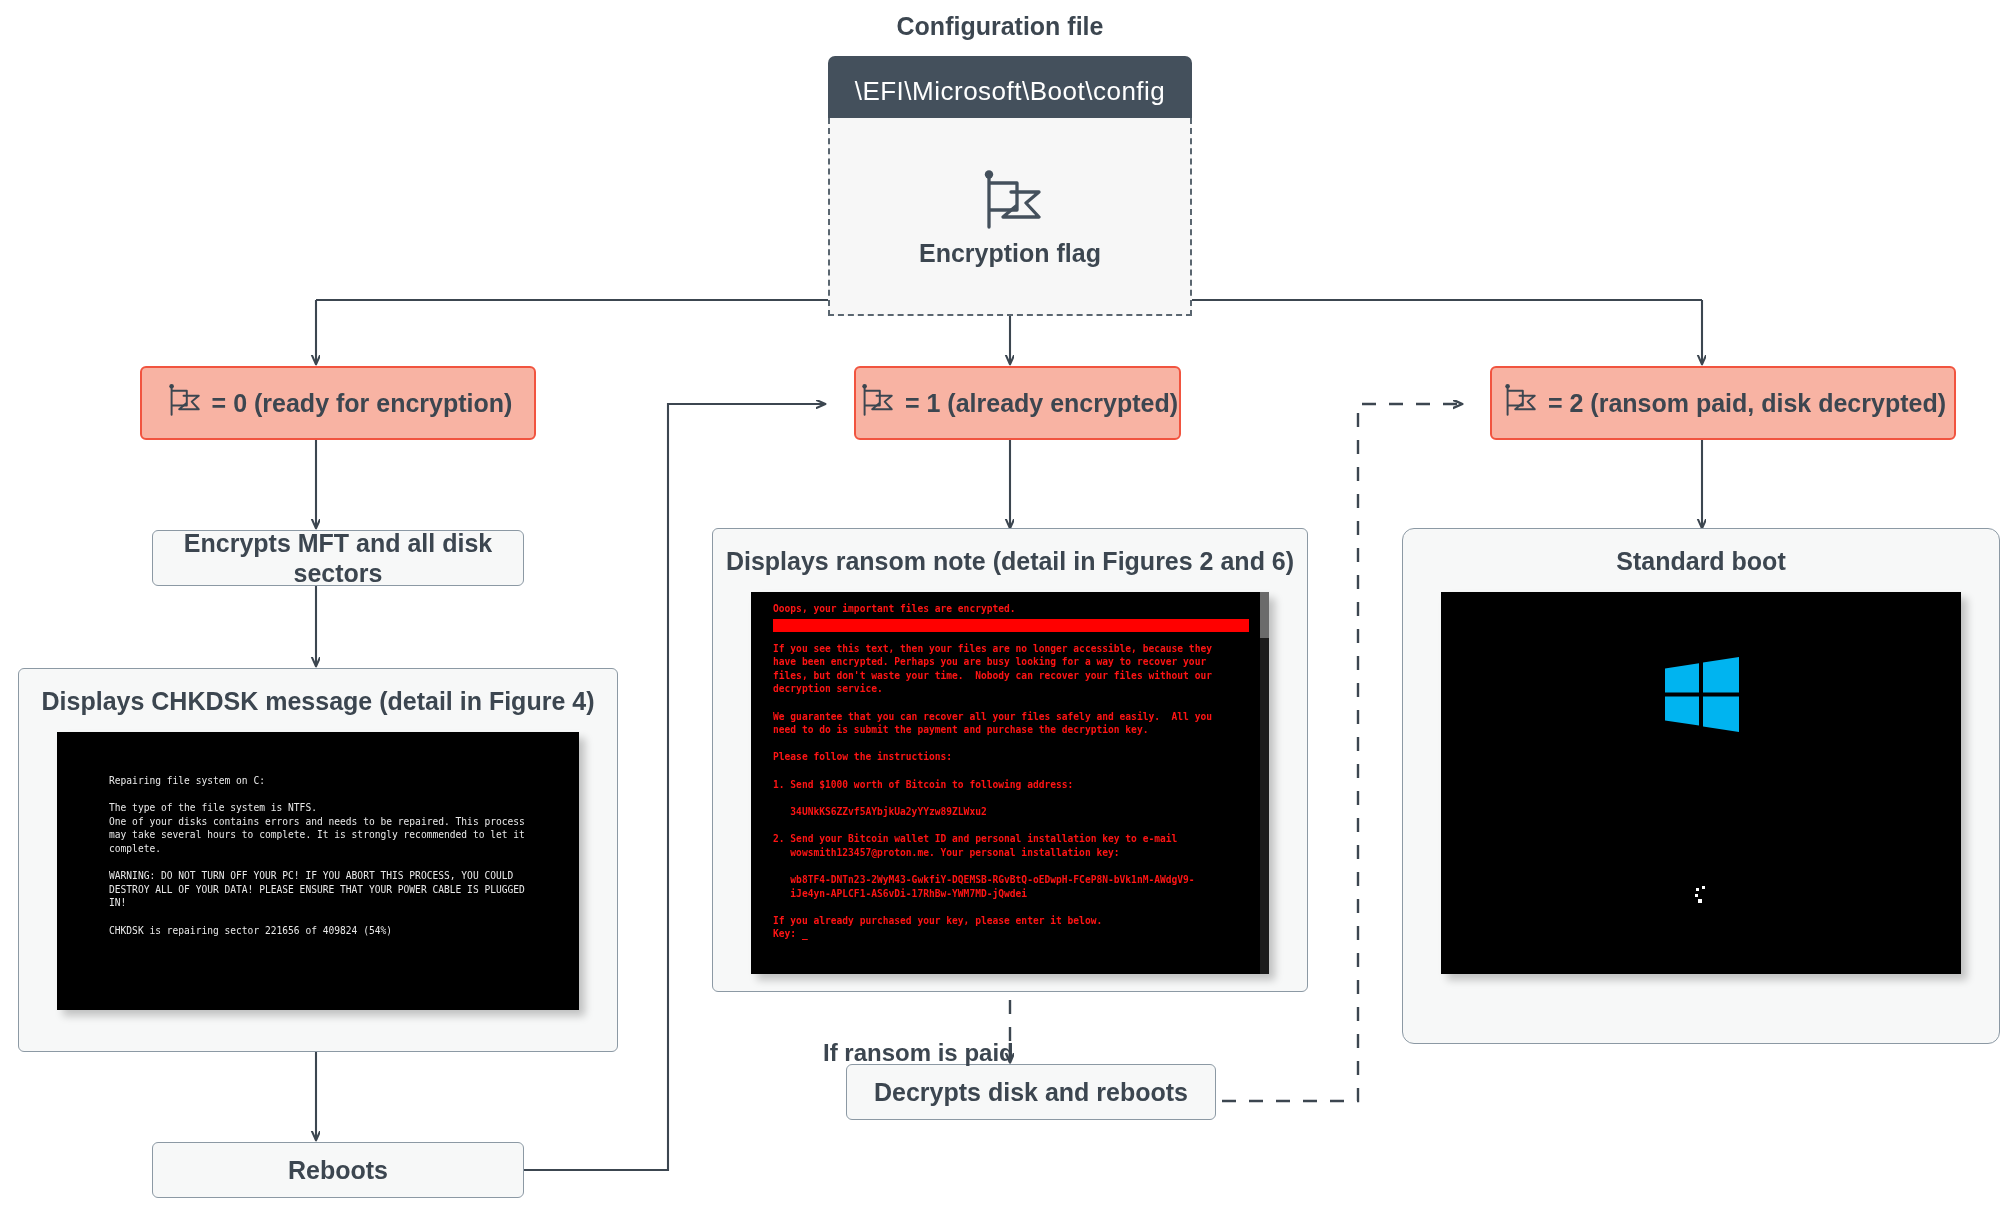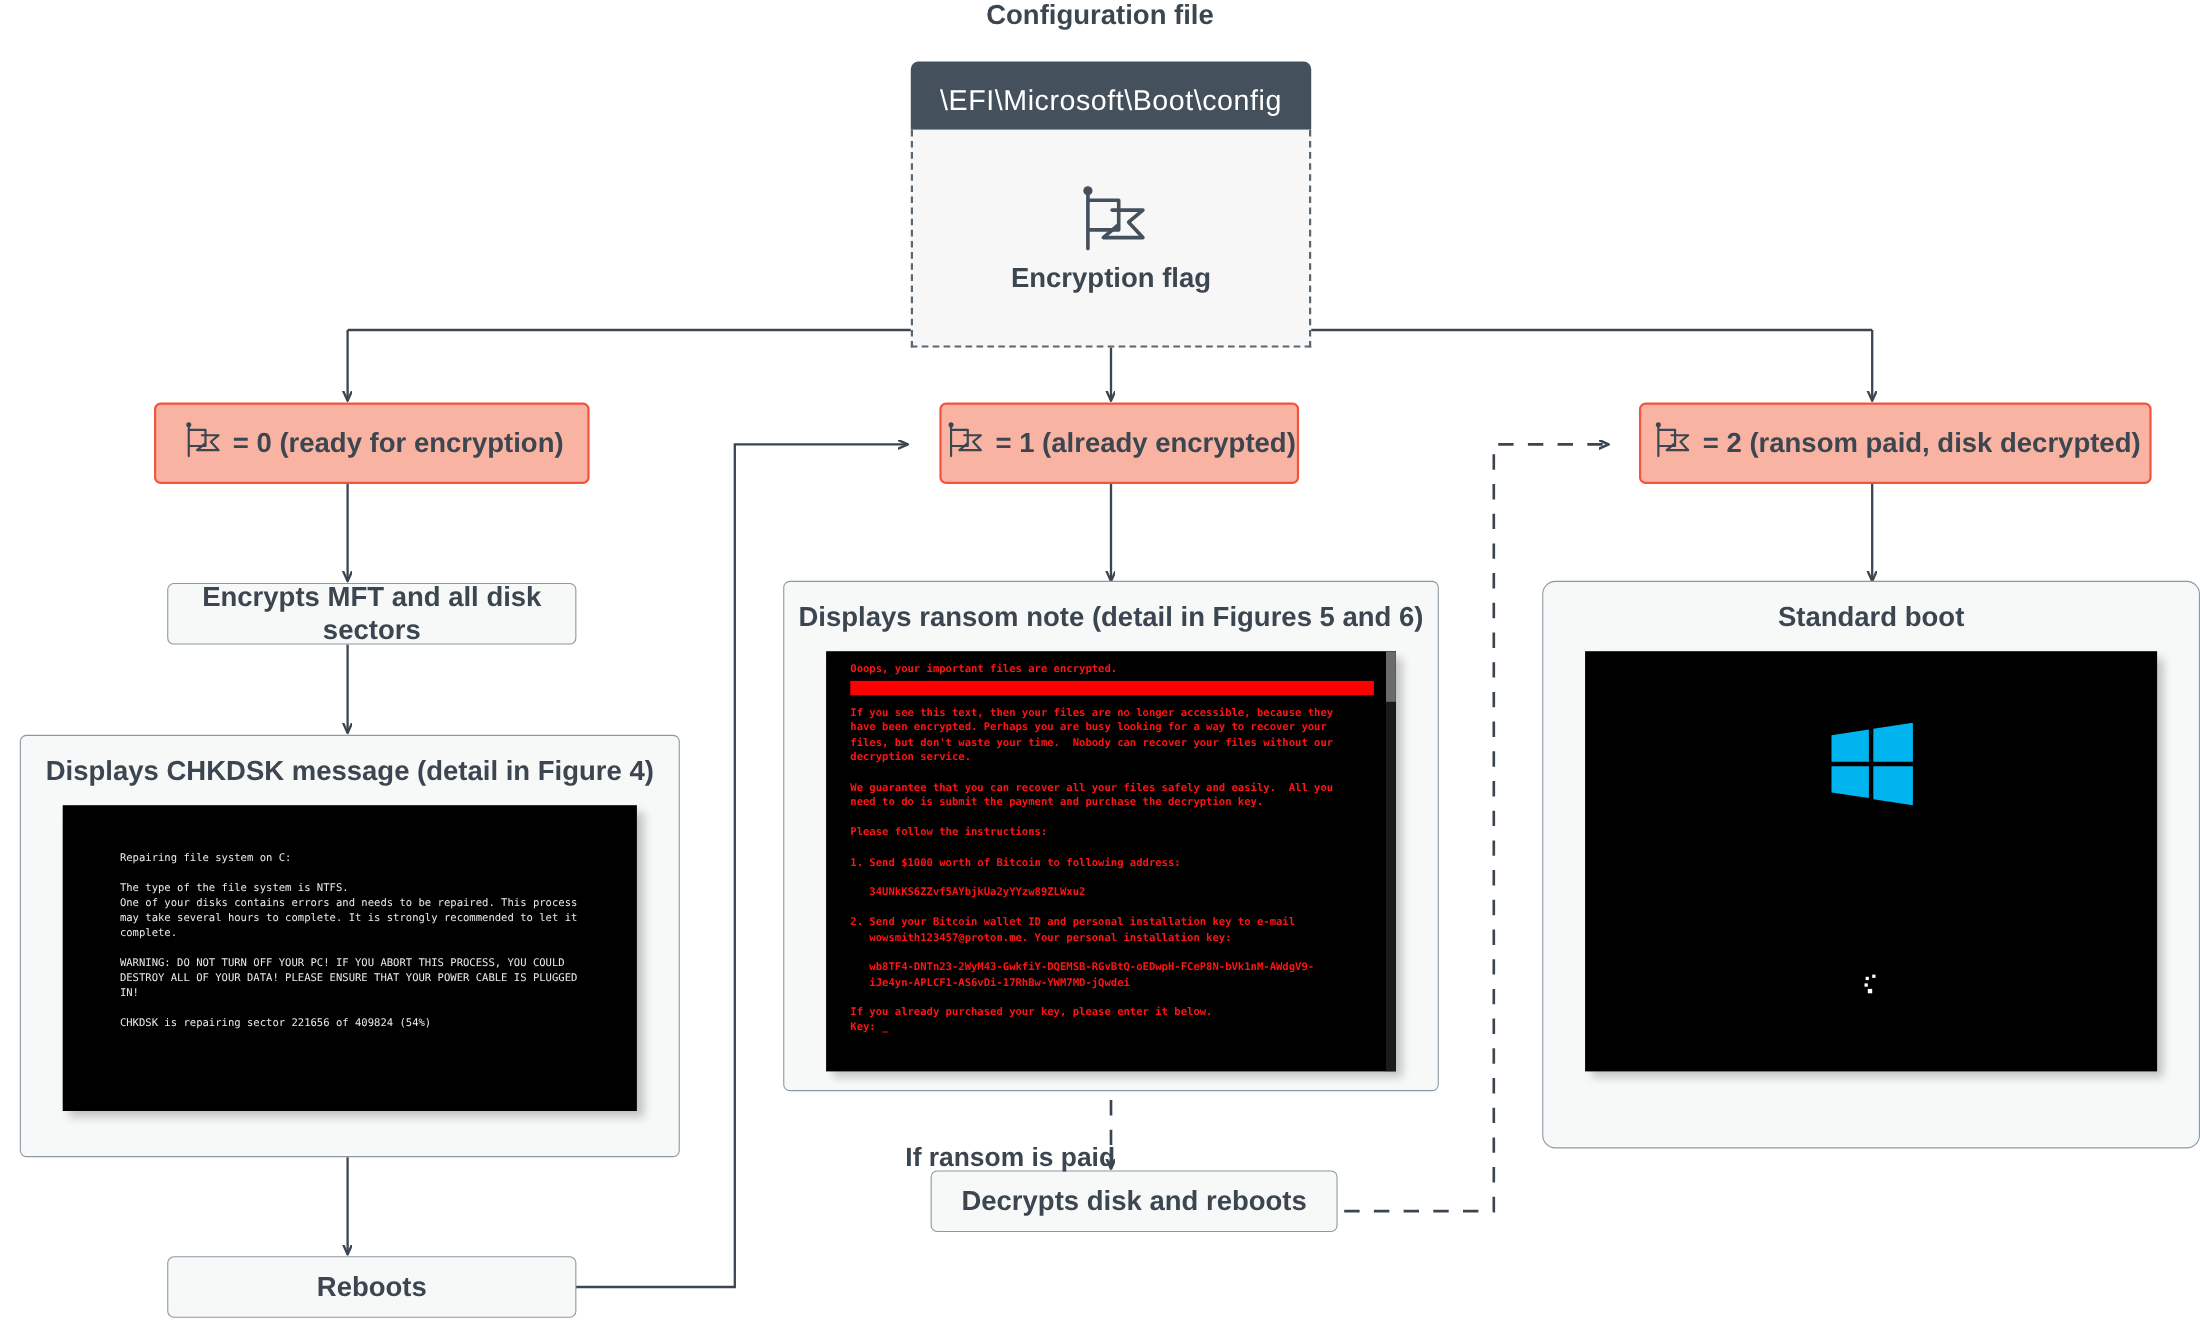--- a/index.html
+++ b/index.html
@@ -150,21 +150,21 @@
     </g>
 
     <g fill="none" stroke="#3c4650" stroke-width="2.4" stroke-dasharray="14 13" stroke-linecap="butt">
 
       <path d="M1010,1000 L1010,1062" marker-end="url(#arrowd)"></path>
 
       <path d="M1195,1101 L1358,1101 L1358,404 L1462,404" marker-end="url(#arrowd)"></path>
     </g>
   </svg>
 
-  <div class="cfg-title" style="left:0; top:0;">Configuration file</div>
+  <div class="cfg-title" style="left:0; top:12px;">Configuration file</div>
 
   <div class="cfg-card" style="left:828px; top:56px; width:364px;">
     <div class="cfg-head">\EFI\Microsoft\Boot\config</div>
     <div class="cfg-body">
       <span>
         <svg width="70" height="70" viewBox="0 0 70 70">
           <circle cx="14" cy="9.5" r="4.2" fill="#44505c"></circle>
           <line x1="14" y1="9.5" x2="14" y2="62" stroke="#44505c" stroke-width="3.3" stroke-linecap="round"></line>
           <path d="M14,18 L42,18 L42,45 L14,45" fill="none" stroke="#44505c" stroke-width="3.3" stroke-linejoin="round"></path>
           <path d="M36,27 L64,27 L51,38 L64,52 L28,52 L41,41" fill="none" stroke="#44505c" stroke-width="3.3" stroke-linejoin="round" stroke-linecap="round"></path>
@@ -236,21 +236,21 @@
 
 WARNING: DO NOT TURN OFF YOUR PC! IF YOU ABORT THIS PROCESS, YOU COULD
 DESTROY ALL OF YOUR DATA! PLEASE ENSURE THAT YOUR POWER CABLE IS PLUGGED
 IN!
 
 CHKDSK is repairing sector 221656 of 409824 (54%)</div>
     </div>
   </div>
 
   <div class="panel" style="left:712px; top:528px; width:596px; height:464px;">
-    <div class="panel-title">Displays ransom note (detail in Figures 5 and 6)</div>
+    <div class="panel-title">Displays ransom note (detail in Figures 2 and 6)</div>
     <div class="screen" style="width:518px; height:382px;">
       <div style="padding:10px 0 0 22px;">
         <div class="term ransom">Ooops, your important files are encrypted.</div>
         <div class="redbar" style="width:476px; margin:3px 0 10px 0;"></div>
         <div class="term ransom">If you see this text, then your files are no longer accessible, because they
 have been encrypted. Perhaps you are busy looking for a way to recover your
 files, but don't waste your time.  Nobody can recover your files without our
 decryption service.
 
 We guarantee that you can recover all your files safely and easily.  All you

